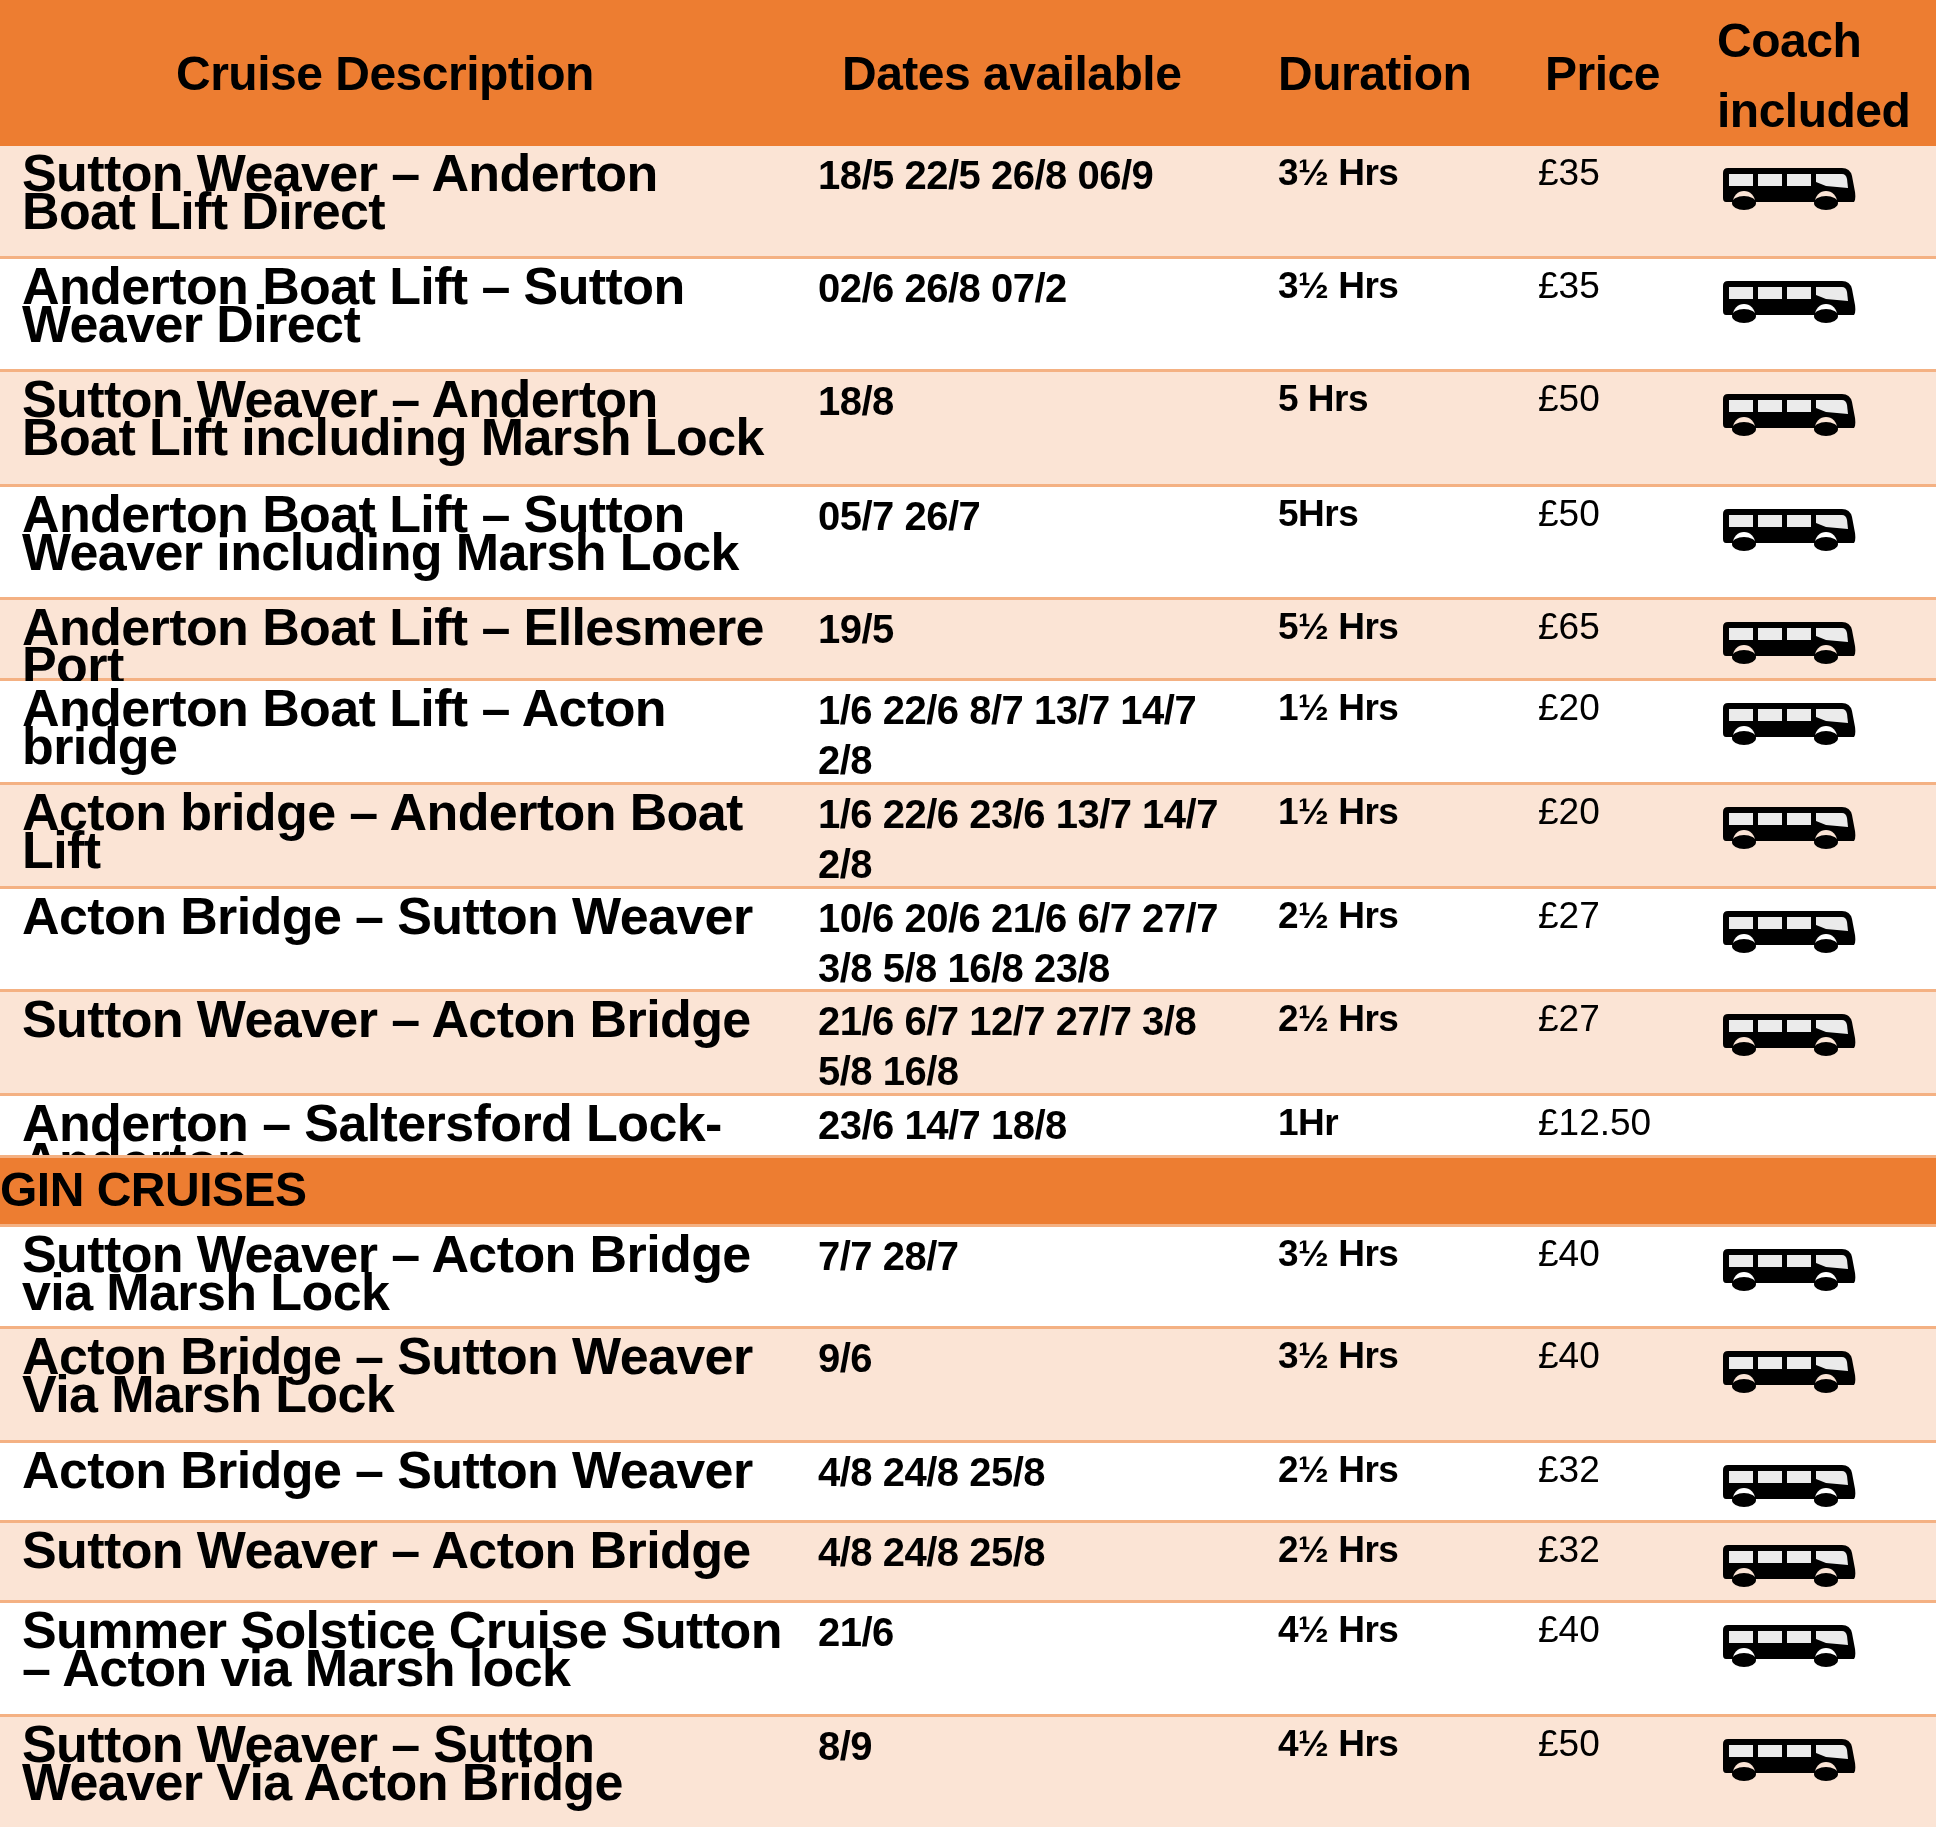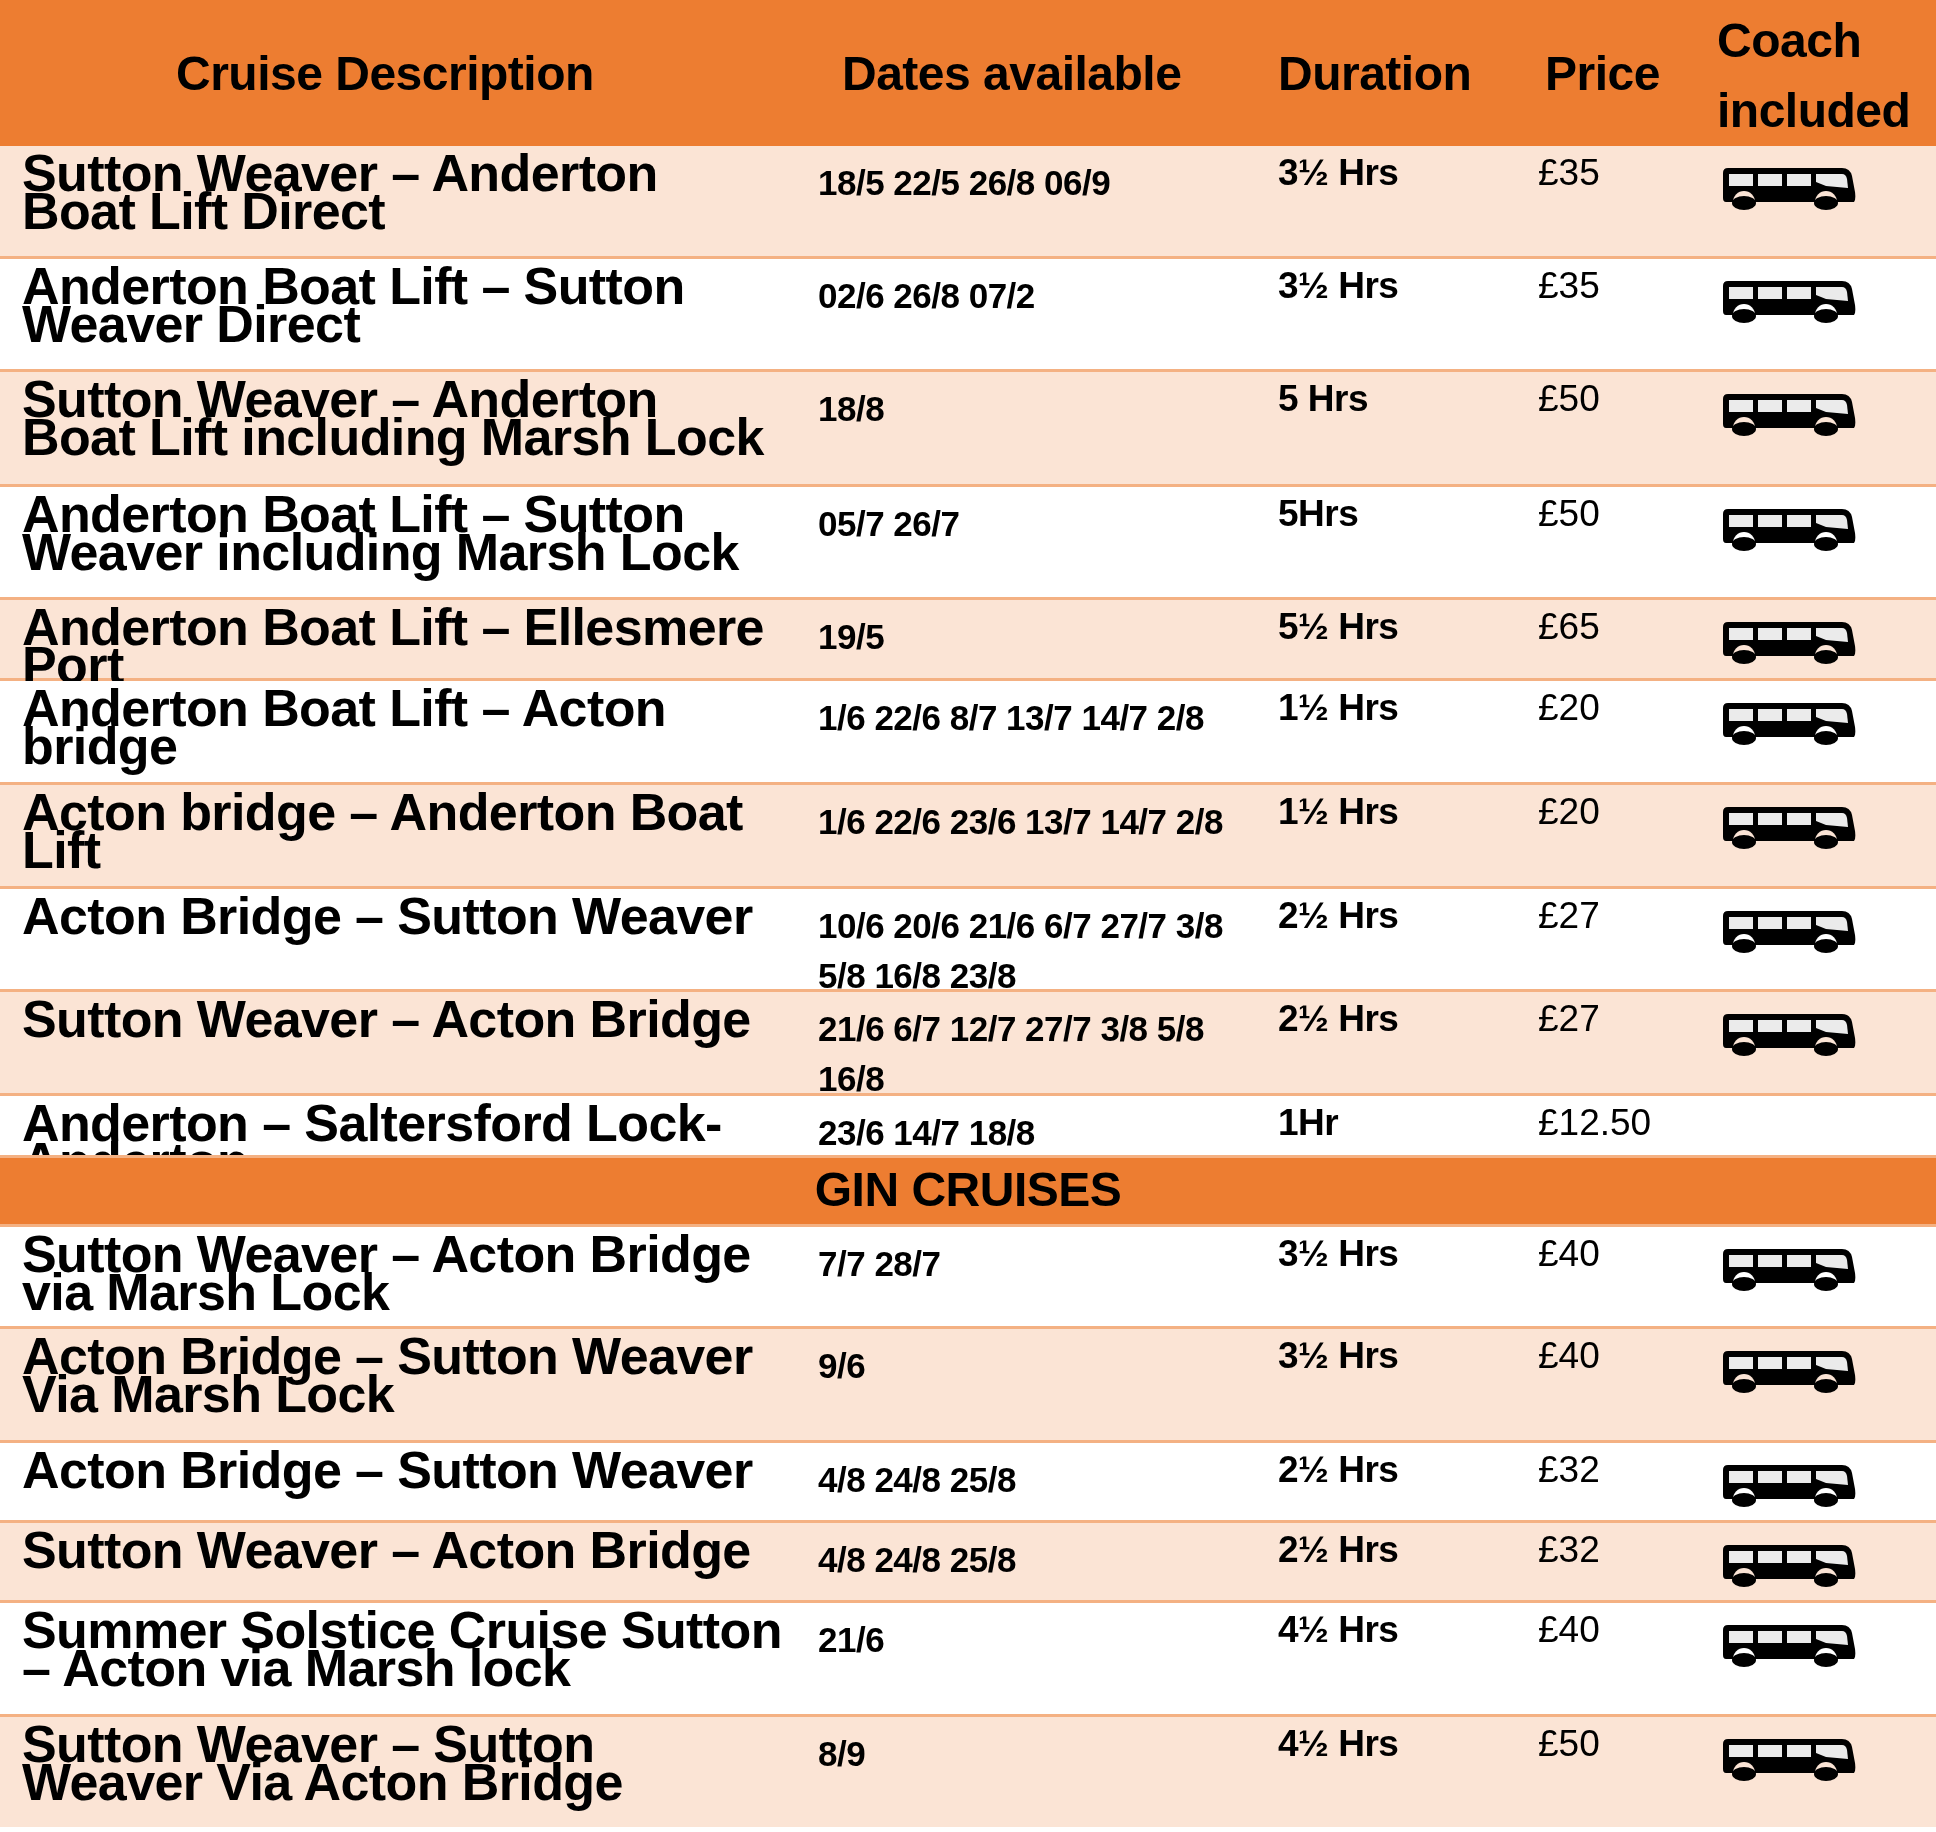--- a/index.html
+++ b/index.html
@@ -18,29 +18,29 @@
   .h-dur { left: 1278px; top: 45px; }
   .h-price { left: 1545px; top: 45px; }
   .h-coach { left: 1717px; top: 6px; line-height: 70px !important; width: 215px; }
 
   .row { position: relative; border-bottom: 3px solid #F4B183; }
   .row.peach { background: #FBE4D5; }
   .row.white { background: #ffffff; }
 
   .cell { position: absolute; top: 8px; }
   .c-desc { left: 22px; width: 760px; font-weight: bold; font-size: 52px; line-height: 38px; letter-spacing: -0.6px; }
-  .c-dates { left: 818px; width: 420px; font-weight: bold; font-size: 35px; line-height: 50px; top: 12px; letter-spacing: -0.5px; }
+  .c-dates { left: 818px; width: 420px; font-weight: bold; font-size: 40px; line-height: 50px; top: 4px; letter-spacing: -0.5px; }
   .c-dur { left: 1278px; font-weight: bold; font-size: 37px; line-height: 50px; top: 2px; letter-spacing: -0.5px; }
   .c-price { left: 1538px; font-weight: normal; font-size: 37px; line-height: 50px; top: 2px; }
   .c-coach { left: 1722px; top: 20px; width: 134px; height: 44px; }
 
   .section {
     position: relative; height: 72px; background: #ED7D31;
     border-top: 3px solid #F4B183; border-bottom: 3px solid #F4B183;
-    text-align: center; font-weight: bold; font-size: 48px; line-height: 64px;
+    font-weight: bold; font-size: 48px; line-height: 64px;
     letter-spacing: -0.5px;
   }
 
   .bus svg { display: block; width: 134px; height: 44px; }
 </style>
 </head>
 <body>
 
 <div class="table">
 

